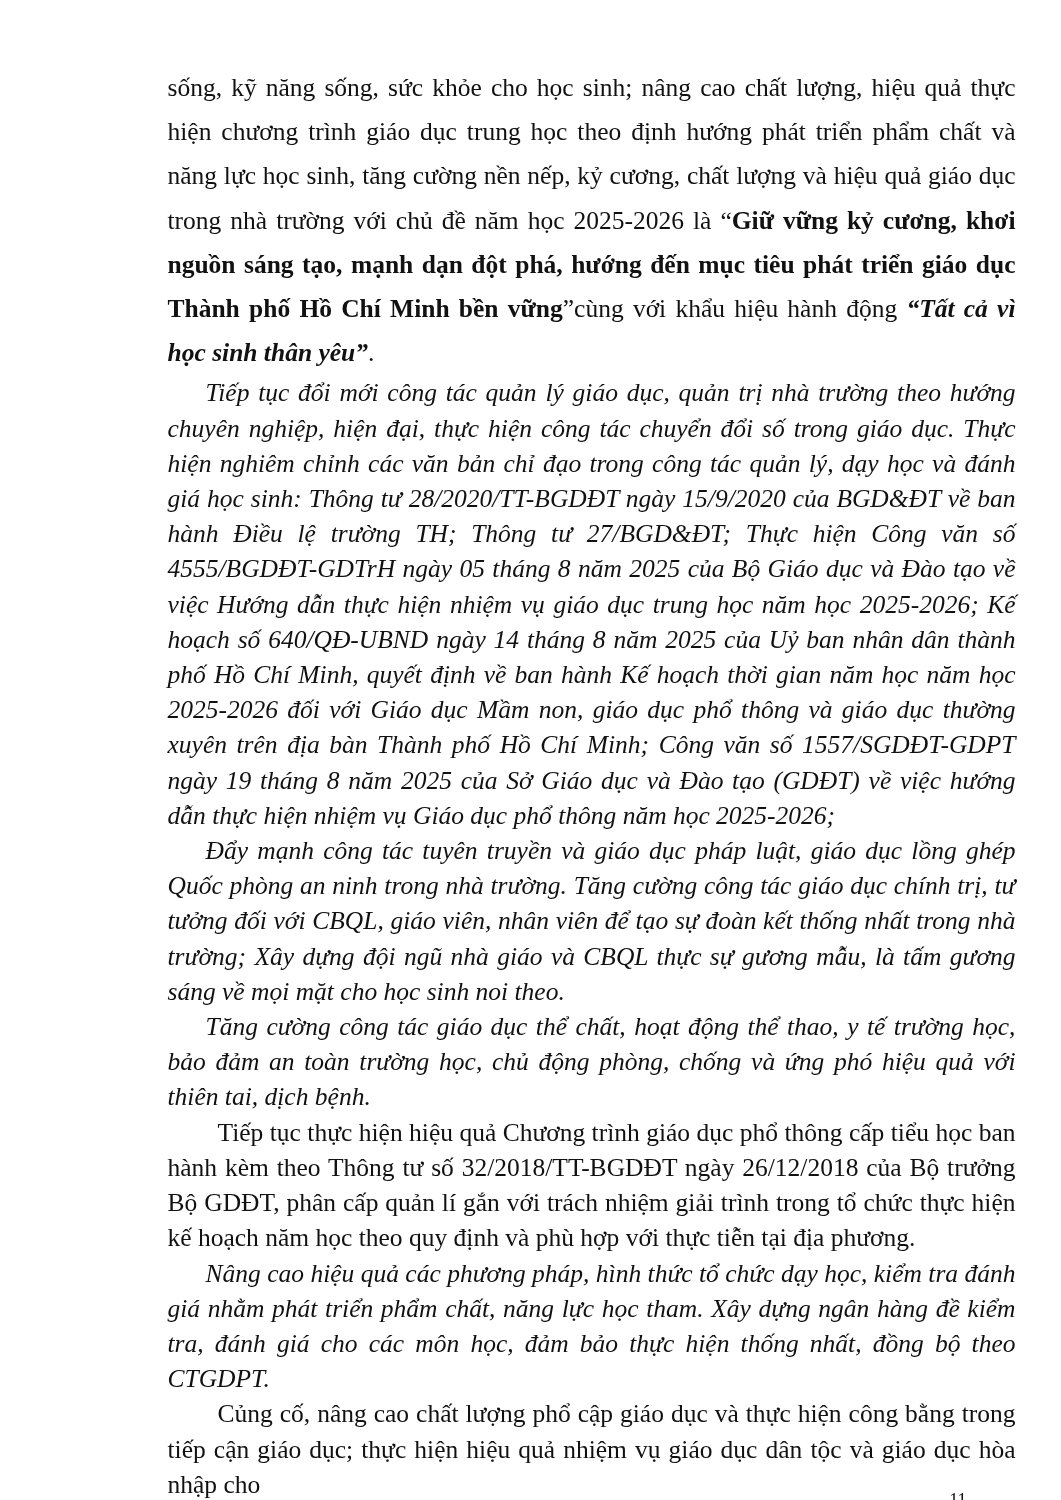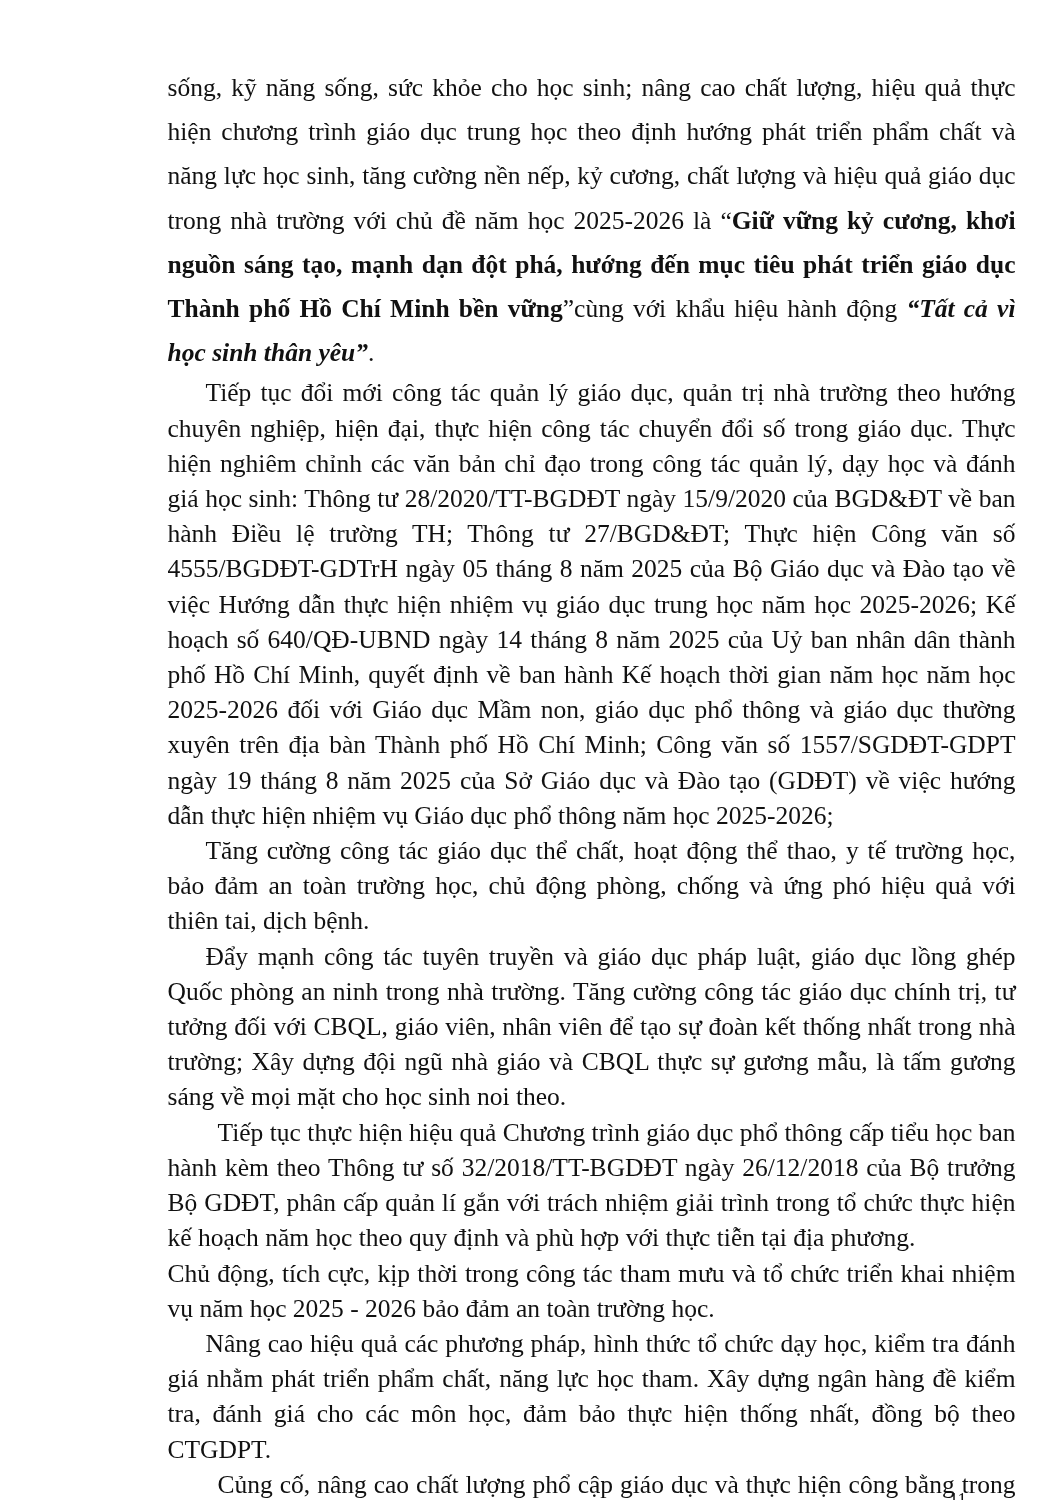--- a/index.html
+++ b/index.html
@@ -42,20 +42,21 @@
   .lead .bolditalic {
     font-weight: bold;
     font-style: italic;
   }
   
   .body-para {
     line-height: 35.2px;
   }
   .indent-sm {
     text-indent: 38px;
+    font-style: italic;
   }
   .indent-lg {
     text-indent: 50px;
     font-family: Liberation Serif, serif;
   }
   .indent-none {
     text-indent: 0;
   }
   .page-number {
     position: absolute;
@@ -71,27 +72,26 @@
 <body>
 
 <div class="page">
 
   <div class="text-body">
 
     <p class="lead indent-none"><span>sống, kỹ năng sống, sức khỏe cho học sinh; nâng cao chất lượng, hiệu quả thực hiện chương trình giáo dục trung học theo định hướng phát triển phẩm chất và năng lực học sinh, tăng cường nền nếp, kỷ cương, chất lượng và hiệu quả giáo dục trong nhà trường với chủ đề năm học 2025-2026 là “</span><span class="bold">Giữ vững kỷ cương, khơi nguồn sáng tạo, mạnh dạn đột phá, hướng đến mục tiêu phát triển giáo dục Thành phố Hồ Chí Minh bền vững</span><span>”cùng với khẩu hiệu hành động </span><span class="bolditalic">“Tất cả vì học sinh thân yêu”</span><span>.</span></p>
 
     <p class="body-para indent-sm">Tiếp tục đổi mới công tác quản lý giáo dục, quản trị nhà trường theo hướng chuyên nghiệp, hiện đại, thực hiện công tác chuyển đổi số trong giáo dục. Thực hiện nghiêm chỉnh các văn bản chỉ đạo trong công tác quản lý, dạy học và đánh giá học sinh: Thông tư 28/2020/TT-BGDĐT ngày 15/9/2020 của BGD&amp;ĐT về ban hành Điều lệ trường TH; Thông tư 27/BGD&amp;ĐT; Thực hiện Công văn số 4555/BGDĐT-GDTrH ngày 05 tháng 8 năm 2025 của Bộ Giáo dục và Đào tạo về việc Hướng dẫn thực hiện nhiệm vụ giáo dục trung học năm học 2025-2026; Kế hoạch số 640/QĐ-UBND ngày 14 tháng 8 năm 2025 của Uỷ ban nhân dân thành phố Hồ Chí Minh, quyết định về ban hành Kế hoạch thời gian năm học năm học 2025-2026 đối với Giáo dục Mầm non, giáo dục phổ thông và giáo dục thường xuyên trên địa bàn Thành phố Hồ Chí Minh; Công văn số 1557/SGDĐT-GDPT ngày 19 tháng 8 năm 2025 của Sở Giáo dục và Đào tạo (GDĐT) về việc hướng dẫn thực hiện nhiệm vụ Giáo dục phổ thông năm học 2025-2026;</p>
 
+    <p class="body-para indent-sm">Đẩy mạnh công tác tuyên truyền và giáo dục pháp luật, giáo dục lồng ghép Quốc phòng an ninh trong nhà trường. Tăng cường công tác giáo dục chính trị, tư tưởng đối với CBQL, giáo viên, nhân viên để tạo sự đoàn kết thống nhất trong nhà trường; Xây dựng đội ngũ nhà giáo và CBQL thực sự gương mẫu, là tấm gương sáng về mọi mặt cho học sinh noi theo.</p>
+
     <p class="body-para indent-sm">Tăng cường công tác giáo dục thể chất, hoạt động thể thao, y tế trường học, bảo đảm an toàn trường học, chủ động phòng, chống và ứng phó hiệu quả với thiên tai, dịch bệnh.</p>
-
-    <p class="body-para indent-sm">Đẩy mạnh công tác tuyên truyền và giáo dục pháp luật, giáo dục lồng ghép Quốc phòng an ninh trong nhà trường. Tăng cường công tác giáo dục chính trị, tư tưởng đối với CBQL, giáo viên, nhân viên để tạo sự đoàn kết thống nhất trong nhà trường; Xây dựng đội ngũ nhà giáo và CBQL thực sự gương mẫu, là tấm gương sáng về mọi mặt cho học sinh noi theo.</p>
 
     <p class="body-para indent-lg">Tiếp tục thực hiện hiệu quả Chương trình giáo dục phổ thông cấp tiểu học ban hành kèm theo Thông tư số 32/2018/TT-BGDĐT ngày 26/12/2018 của Bộ trưởng Bộ GDĐT, phân cấp quản lí gắn với trách nhiệm giải trình trong tổ chức thực hiện kế hoạch năm học theo quy định và phù hợp với thực tiễn tại địa phương.</p>
 
-    <p class="body-para indent-none">Chủ động, tích cực, kịp thời trong công tác tham mưu và tổ chức triển khai nhiệm vụ năm học 2025 - 2026 bảo đảm an toàn trường học.</p>
 
     <p class="body-para indent-sm">Nâng cao hiệu quả các phương pháp, hình thức tổ chức dạy học, kiểm tra đánh giá nhằm phát triển phẩm chất, năng lực học tham. Xây dựng ngân hàng đề kiểm tra, đánh giá cho các môn học, đảm bảo thực hiện thống nhất, đồng bộ theo CTGDPT.</p>
 
     <p class="body-para indent-lg">Củng cố, nâng cao chất lượng phổ cập giáo dục và thực hiện công bằng trong tiếp cận giáo dục; thực hiện hiệu quả nhiệm vụ giáo dục dân tộc và giáo dục hòa nhập cho</p>
 
   </div>
 
   <div class="page-number">11</div>
 
 </div>

